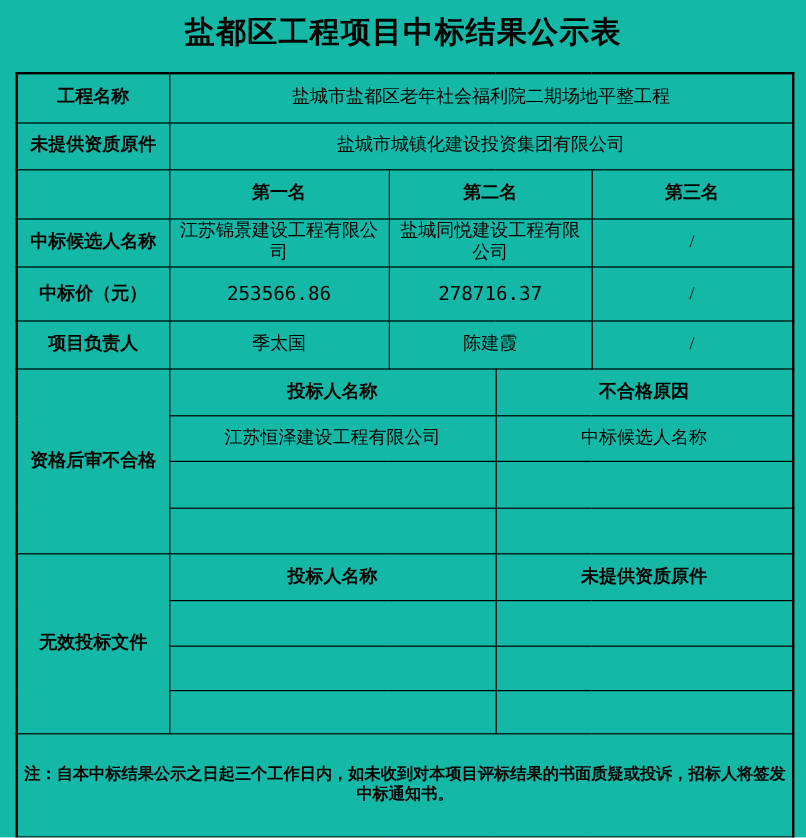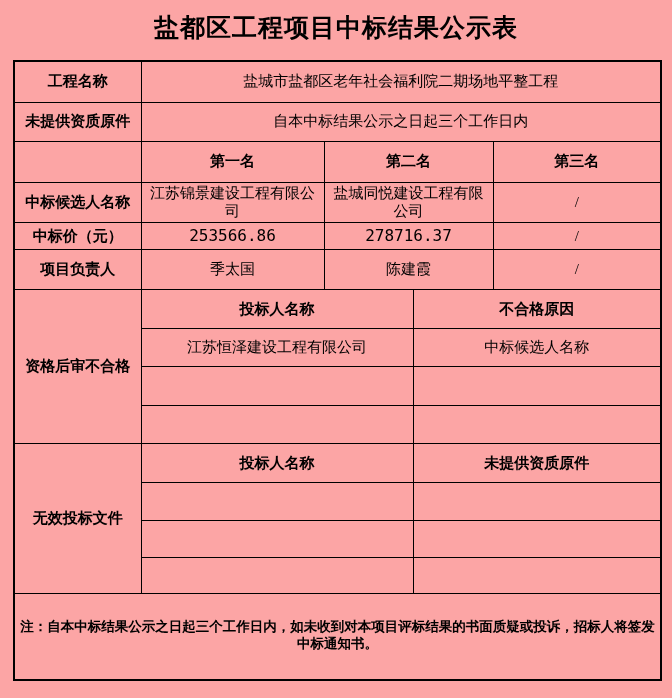--- a/index.html
+++ b/index.html
@@ -1,20 +1,20 @@
 <!DOCTYPE html>
 <html><head>
 <meta charset="utf-8">
 <style>
   html, body { margin: 0; padding: 0; background: #ffffff; }
   .page {
     position: relative;
     width: 672px;
     height: 698px;
-    background: #fca5a5;
+    background: #14b8a6;
     color: #000000;
     font-family: "Liberation Serif", "DejaVu Serif", serif;
     overflow: hidden;
   }
   .doc-title {
     margin: 0;
     padding-top: 12px;
     height: 48px;
     text-align: center;
     font-size: 25px;
@@ -71,38 +71,38 @@
     </colgroup>
 
     <tbody>
         <tr style="height:41px">
       <td class="lbl">工程名称</td>
       <td colspan="4">盐城市盐都区老年社会福利院二期场地平整工程</td>
     </tr>
 
     <tr style="height:39px">
       <td class="lbl">未提供资质原件</td>
-      <td colspan="4">自本中标结果公示之日起三个工作日内</td>
+      <td colspan="4">盐城市城镇化建设投资集团有限公司</td>
     </tr>
 
     <tr style="height:41px">
       <td></td>
       <td class="hdr">第一名</td>
       <td class="hdr" colspan="2">第二名</td>
       <td class="hdr">第三名</td>
     </tr>
 
     <tr style="height:40px">
       <td class="lbl">中标候选人名称</td>
       <td class="alignleft">江苏锦景建设工程有限公司</td>
       <td colspan="2">盐城同悦建设工程有限公司</td>
       <td>/</td>
     </tr>
 
-    <tr style="height:27px">
+    <tr style="height:45px">
       <td class="lbl">中标价（元）</td>
       <td class="num">253566.86</td>
       <td class="num" colspan="2">278716.37</td>
       <td>/</td>
     </tr>
 
     <tr style="height:40px">
       <td class="lbl">项目负责人</td>
       <td>季太国</td>
       <td colspan="2">陈建霞</td>

